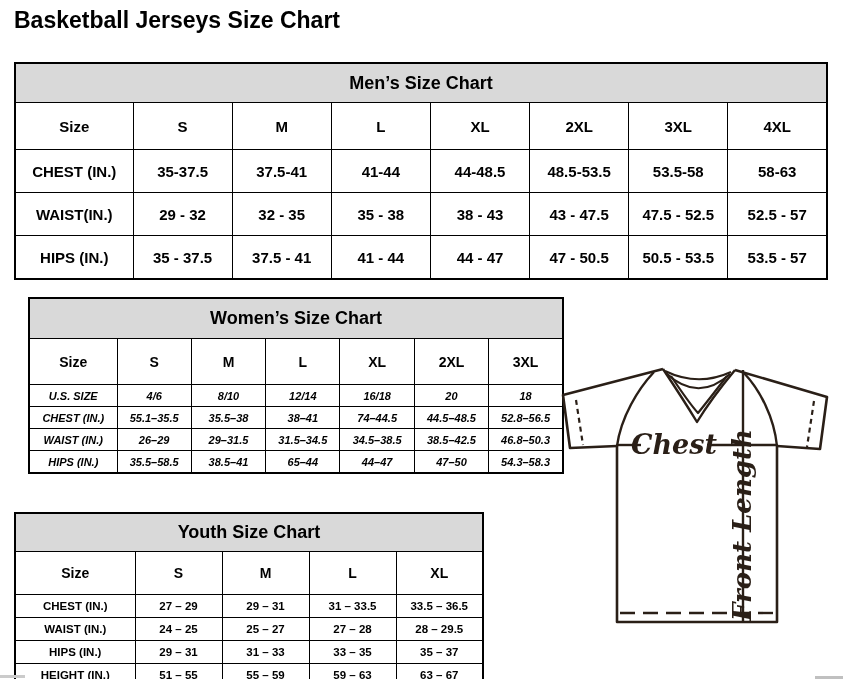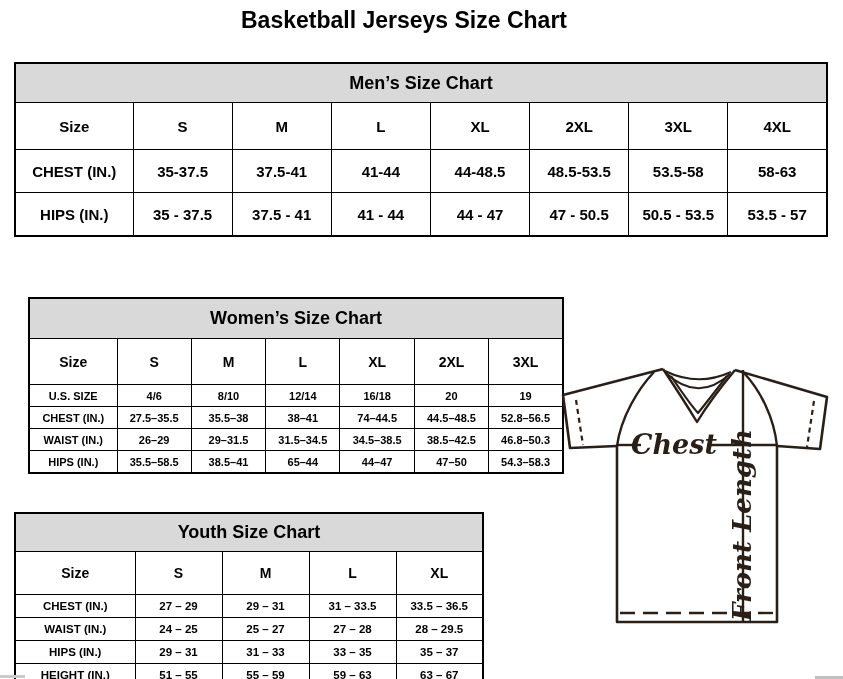--- a/index.html
+++ b/index.html
@@ -2,41 +2,41 @@
 <html><head>
 <meta charset="utf-8">
 <style>
   html, body { margin:0; padding:0; }
   body {
     width:843px; height:679px; position:relative; background:#ffffff;
     font-family:"Liberation Sans", sans-serif; color:#000; overflow:hidden;
   }
   .page-title {
     position:absolute; left:14px; top:7px; width:780px;
-    text-align:center; font-size:23px; font-weight:bold;
+    text-align:left; font-size:23px; font-weight:bold;
   }
   table.size-table {
     position:absolute; border-collapse:collapse; table-layout:fixed;
     border:2px solid #000; background:#fff;
   }
   .size-table td {
     border:1px solid #000; text-align:center; vertical-align:middle;
     font-weight:bold; padding:0; overflow:hidden; white-space:nowrap;
   }
   .chart-header td { background:#d9d9d9; font-size:18px; }
   
   .mens { left:14px; top:62px; width:814px; }
   .mens .chart-header td { height:38px; }
   .mens .size-row td { height:46px; font-size:15px; }
   .mens .data-row td { height:42px; font-size:15px; }
   
   .womens { left:14px; top:297px; width:536px;margin-left:14px; }
   .womens .chart-header td { height:39px; }
   .womens .size-row td { height:45px; font-size:14px; }
-  .womens .data-row td { height:21px; font-size:11px; }
+  .womens .data-row td { height:21px; font-size:11px;font-style:italic; }
   
   .youth { left:14px; top:512px; width:470px; }
   .youth .chart-header td { height:37px; }
   .youth .size-row td { height:42px; font-size:14px; }
   .youth .data-row td { height:22px; font-size:11.5px; }
   
   .jersey-wrap { position:absolute; left:550px; top:355px; width:290px; height:300px; }
   .jersey-wrap svg text {
     font-family:"DejaVu Serif","Liberation Serif",serif;
     font-weight:bold; font-style:italic;
@@ -79,20 +79,30 @@
     <td>CHEST (IN.)</td>
     <td>35-37.5</td>
     <td>37.5-41</td>
     <td>41-44</td>
     <td>44-48.5</td>
     <td>48.5-53.5</td>
     <td>53.5-58</td>
     <td>58-63</td>
   </tr>
   <tr class="data-row">
+    <td>WAIST(IN.)</td>
+    <td>29 - 32</td>
+    <td>32 - 35</td>
+    <td>35 - 38</td>
+    <td>38 - 43</td>
+    <td>43 - 47.5</td>
+    <td>47.5 - 52.5</td>
+    <td>52.5 - 57</td>
+  </tr>
+  <tr class="data-row">
     <td>HIPS (IN.)</td>
     <td>35 - 37.5</td>
     <td>37.5 - 41</td>
     <td>41 - 44</td>
     <td>44 - 47</td>
     <td>47 - 50.5</td>
     <td>50.5 - 53.5</td>
     <td>53.5 - 57</td>
   </tr>
 </tbody>
@@ -121,25 +131,25 @@
     <td>2XL</td>
     <td>3XL</td>
   </tr>
   <tr class="data-row">
     <td>U.S. SIZE</td>
     <td>4/6</td>
     <td>8/10</td>
     <td>12/14</td>
     <td>16/18</td>
     <td>20</td>
-    <td>19</td>
+    <td>18</td>
   </tr>
   <tr class="data-row">
     <td>CHEST (IN.)</td>
-    <td>27.5–35.5</td>
+    <td>55.1–35.5</td>
     <td>35.5–38</td>
     <td>38–41</td>
     <td>74–44.5</td>
     <td>44.5–48.5</td>
     <td>52.8–56.5</td>
   </tr>
   <tr class="data-row">
     <td>WAIST (IN.)</td>
     <td>26–29</td>
     <td>29–31.5</td>

